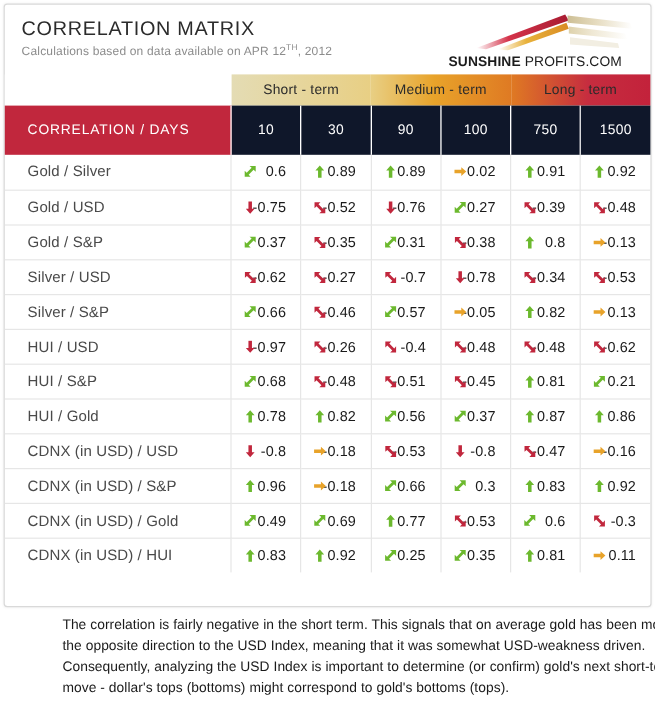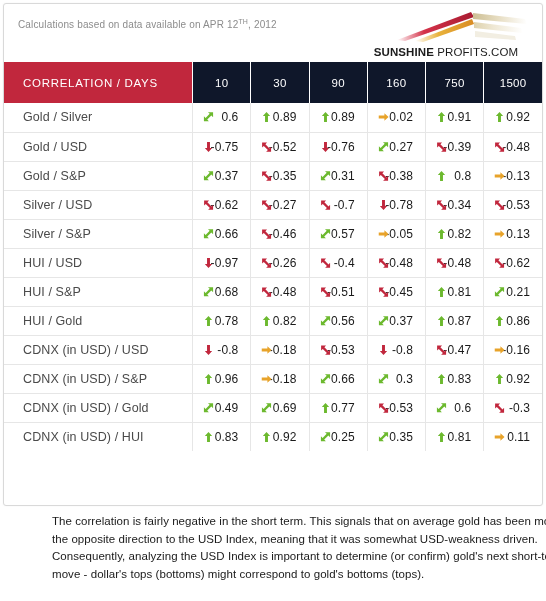--- a/index.html
+++ b/index.html
@@ -177,20 +177,21 @@
     margin-left: 46px;
   }
 </style>
 </head>
 <body>
 
 <div class="panel">
 
   <div class="header">
     <div class="title-block">
+      <div class="title">CORRELATION MATRIX</div>
       <div class="subtitle">
         <span>Calculations based on data available on</span>
         <span>APR 12</span><sup>TH</sup><span>, 2012</span>
       </div>
     </div>
 
     <div class="logo">
       <svg class="logo-rays" viewBox="0 0 156 32">
         <defs>
           <linearGradient id="gRed" x1="0" y1="0" x2="1" y2="0">
@@ -229,25 +230,31 @@
       <col style="width:188px">
       <col style="width:58px">
         <col style="width:58px">
         <col style="width:58px">
       <col style="width:58px">
         <col style="width:58px">
         <col style="width:58px">
     </colgroup>
     <tbody>
       <tr>
+        <td class="band-spacer"></td>
+        <td class="band band-short" colspan="2">Short - term</td>
+        <td class="band band-medium" colspan="2">Medium - term</td>
+        <td class="band band-long" colspan="2">Long - term</td>
+      </tr>
+      <tr>
         <td class="hdr-label">CORRELATION / DAYS</td>
         <td class="hdr">10</td>
         <td class="hdr">30</td>
         <td class="hdr">90</td>
-        <td class="hdr">160</td>
+        <td class="hdr">100</td>
         <td class="hdr">750</td>
         <td class="hdr" style="border-right:none">1500</td>
       </tr>
     </tbody>
     <tbody id="rows-body">
         <tr class="data-row">
           <td class="rowlabel">Gold / Silver</td>
           <td class="cell"><span class="arr">
               <svg viewBox="0 0 12 12">
                 <path d="M11 0.8 L11 6.2 L9.1 4.3 L4.6 8.8 L6.4 10.6 L1 10.6 L1 5.2 L2.8 7 L7.3 2.5 L5.4 0.8 Z" fill="#6cb92e"></path>

